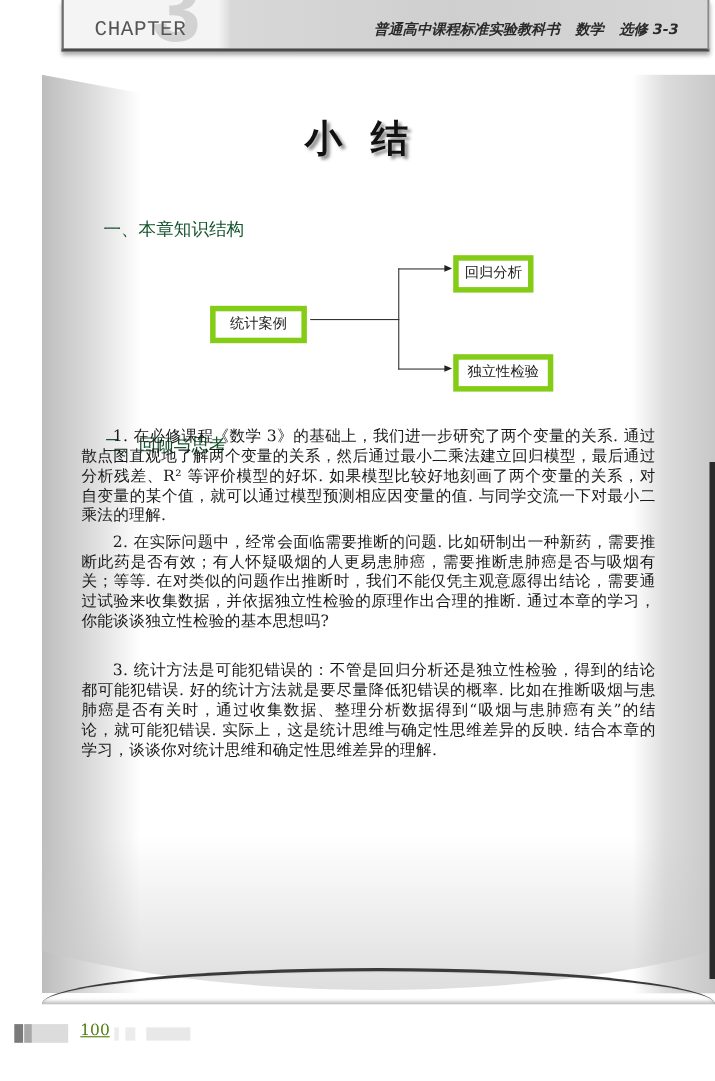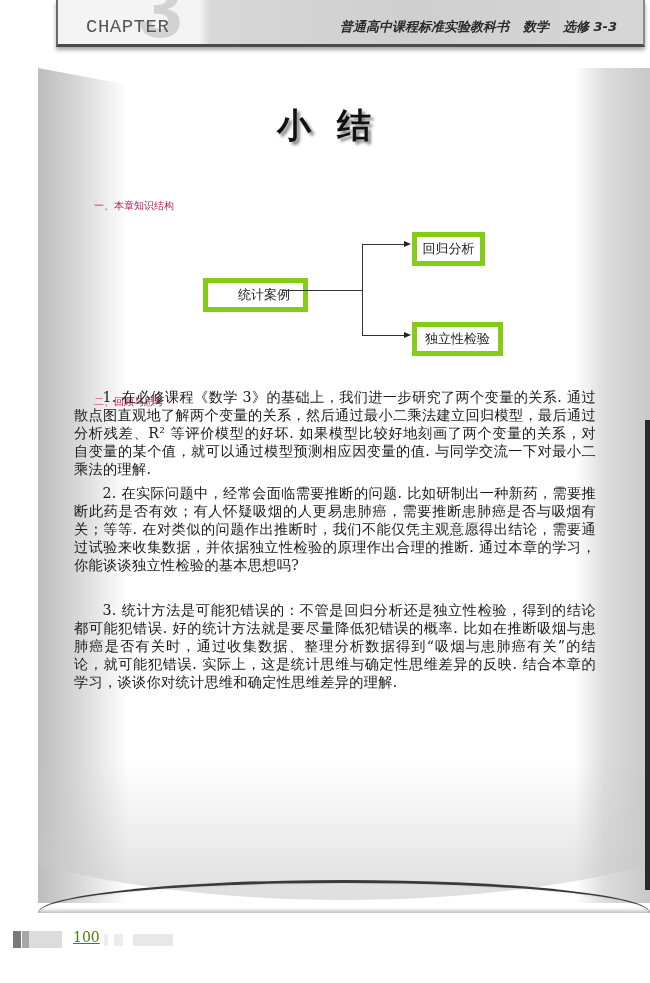--- a/index.html
+++ b/index.html
@@ -65,21 +65,21 @@
     
     .page-title {
       position: absolute; left: 0; width: 650px; top: 103px; text-align: center;
       font-size: 34px; font-weight: bold; letter-spacing: 26px;
       font-family: "DejaVu Sans", sans-serif; color: #111;
       text-shadow: 3px 3px 3px #888;
       margin-left: 12px;
     }
 
     .section-heading {
-      position: absolute; font-size: 10px; font-family: "DejaVu Sans", sans-serif; color: #be185d;
+      position: absolute; font-size: 16px; font-family: "DejaVu Sans", sans-serif; color: #14532d;
     }
 
     
     .box {
       position: absolute; border: 5px solid #84cc16; background: #fff;
       font-size: 13px; text-align: center; line-height: 24px; color: #222;
     }
     .line { position: absolute; background: #333; }
     .arrow {
       position: absolute; width: 0; height: 0;
@@ -115,21 +115,21 @@
 <div class="sheet-shade-right"></div>
 <div class="sheet-shade-bottom"></div>
 <div class="sheet-bottom-edge"></div>
 <div class="right-edge"></div>
 
 <div class="page-title">小结</div>
 
 <div class="section-heading" style="left:94px; top:199px;">一、本章知识结构</div>
 
 <div>
-  <div class="box" style="left:203px; top:278px; width:78px; height:24px;padding-left:17px;">统计案例</div>
+  <div class="box" style="left:191px; top:278px; width:78px; height:24px;">统计案例</div>
   <div class="line" style="left:282px; top:290px; width:81px; height:1px;"></div>
   <div class="line" style="left:362px; top:244px; width:1px; height:92px;"></div>
   <div class="line" style="left:362px; top:244px; width:43px; height:1px;"></div>
   <div class="arrow" style="left:404px; top:241px;"></div>
   <div class="line" style="left:362px; top:335px; width:43px; height:1px;"></div>
   <div class="arrow" style="left:404px; top:332px;"></div>
   <div class="box" style="left:412px; top:232px; width:63px; height:24px;">回归分析</div>
   <div class="box" style="left:412px; top:322px; width:81px; height:24px;">独立性检验</div>
 </div>
 

